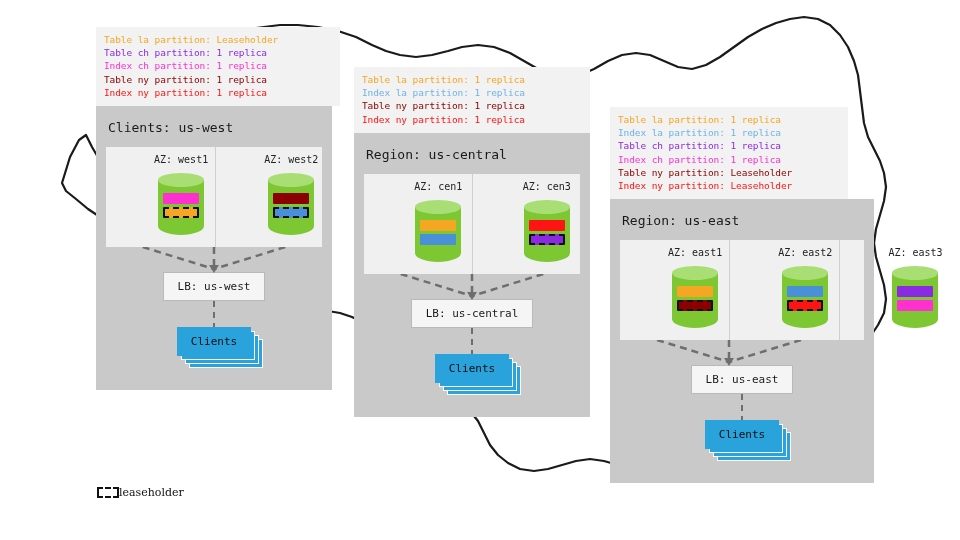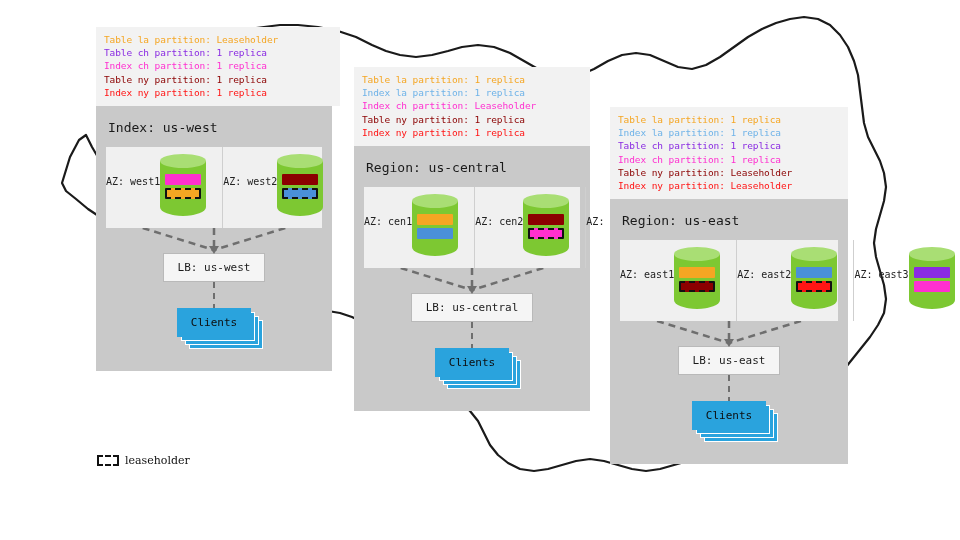--- a/index.html
+++ b/index.html
@@ -55,24 +55,26 @@
   }
 
   .az-row {
     display: flex;
     background: #f0f0f0;
     box-sizing: border-box;
   }
   .az-cell {
     flex: 1 1 0;
     box-sizing: border-box;
-    padding: 7px 16px 12px 0;
+    padding: 7px 7px 12px 0;
     display: flex;
+    flex-direction: column;
     align-items: center;
     border-right: 1px solid #cfcfcf;
+    margin-left: 48px;
   }
   .az-cell:last-child { border-right: none; }
   .az-label {
     font-family: "DejaVu Sans Mono", monospace;
     font-size: 10px;
     color: #222;
     margin-bottom: 8px;
     white-space: nowrap;
   }
 
@@ -155,21 +157,21 @@
     padding: 8px 14px;
     white-space: nowrap;
     z-index: 4;
   }
 
   
   .leaseholder-key {
     position: absolute;
     display: flex;
     align-items: center;
-    gap: 6px;
+    margin-top: 32px;
   }
   .key-swatch {
     width: 22px; height: 11px;
     border: 2px dashed #111;
     box-sizing: border-box;
     background: #ffffff;
   }
   .key-text {
     font-family: "DejaVu Serif", serif;
     font-size: 11px;
@@ -209,21 +211,21 @@
   <div id="clusters-root">
       <div class="cluster" style="left: 96px; top: 20px; width: 244px;">
         <div class="legend-box" style="width: 244px;">
           <span class="legend-line" style="color: rgb(245, 166, 35);">Table la partition: Leaseholder</span>
           <span class="legend-line" style="color: rgb(138, 43, 226);">Table ch partition: 1 replica</span>
           <span class="legend-line" style="color: rgb(255, 47, 208);">Index ch partition: 1 replica</span>
           <span class="legend-line" style="color: rgb(139, 0, 0);">Table ny partition: 1 replica</span>
           <span class="legend-line" style="color: rgb(255, 20, 20);">Index ny partition: 1 replica</span>
         </div>
         <div class="region-box" style="width: 236px; min-height: 241px;">
-          <div class="region-title">Index: us-west</div>
+          <div class="region-title">Clients: us-west</div>
           <div class="az-row">
             <div class="az-cell">
               <div class="az-label">AZ: west1</div>
               <div class="cyl">
                 <div class="cyl-body" style="background: rgb(125, 200, 50);"></div>
                 <div class="cyl-top" style="background: rgb(169, 222, 116);"></div>
                 <div class="bars">
                   <div class="bar" style="background: rgb(255, 47, 208);"></div>
                   <div class="bar lease" style="background: rgb(245, 166, 35);"></div>
                 </div>
@@ -263,46 +265,34 @@
               <div class="clients-box" style="background: rgb(42, 163, 221);">Clients</div>
             </div>
           </div>
           <div style="height: 34px;"></div>
         </div>
       </div>
       <div class="cluster" style="left: 354px; top: 60px; width: 236px;">
         <div class="legend-box" style="width: 236px;">
           <span class="legend-line" style="color: rgb(245, 166, 35);">Table la partition: 1 replica</span>
           <span class="legend-line" style="color: rgb(111, 179, 232);">Index la partition: 1 replica</span>
-          <span class="legend-line" style="color: rgb(255, 47, 208);">Index ch partition: Leaseholder</span>
           <span class="legend-line" style="color: rgb(139, 0, 0);">Table ny partition: 1 replica</span>
           <span class="legend-line" style="color: rgb(255, 20, 20);">Index ny partition: 1 replica</span>
         </div>
         <div class="region-box" style="width: 236px; min-height: 241px;">
           <div class="region-title">Region: us-central</div>
           <div class="az-row">
             <div class="az-cell">
               <div class="az-label">AZ: cen1</div>
               <div class="cyl">
                 <div class="cyl-body" style="background: rgb(125, 200, 50);"></div>
                 <div class="cyl-top" style="background: rgb(169, 222, 116);"></div>
                 <div class="bars">
                   <div class="bar" style="background: rgb(245, 166, 35);"></div>
                   <div class="bar" style="background: rgb(74, 144, 217);"></div>
-                </div>
-              </div>
-            </div>
-            <div class="az-cell">
-              <div class="az-label">AZ: cen2</div>
-              <div class="cyl">
-                <div class="cyl-body" style="background: rgb(125, 200, 50);"></div>
-                <div class="cyl-top" style="background: rgb(169, 222, 116);"></div>
-                <div class="bars">
-                  <div class="bar" style="background: rgb(139, 0, 0);"></div>
-                  <div class="bar lease" style="background: rgb(255, 47, 208);"></div>
                 </div>
               </div>
             </div>
             <div class="az-cell">
               <div class="az-label">AZ: cen3</div>
               <div class="cyl">
                 <div class="cyl-body" style="background: rgb(125, 200, 50);"></div>
                 <div class="cyl-top" style="background: rgb(169, 222, 116);"></div>
                 <div class="bars">
                   <div class="bar" style="background: rgb(255, 20, 20);"></div>
@@ -338,21 +328,21 @@
       </div>
       <div class="cluster" style="left: 610px; top: 100px; width: 238px;">
         <div class="legend-box" style="width: 238px;">
           <span class="legend-line" style="color: rgb(245, 166, 35);">Table la partition: 1 replica</span>
           <span class="legend-line" style="color: rgb(111, 179, 232);">Index la partition: 1 replica</span>
           <span class="legend-line" style="color: rgb(138, 43, 226);">Table ch partition: 1 replica</span>
           <span class="legend-line" style="color: rgb(255, 47, 208);">Index ch partition: 1 replica</span>
           <span class="legend-line" style="color: rgb(139, 0, 0);">Table ny partition: Leaseholder</span>
           <span class="legend-line" style="color: rgb(255, 20, 20);">Index ny partition: Leaseholder</span>
         </div>
-        <div class="region-box" style="width: 238px; min-height: 241px;">
+        <div class="region-box" style="width: 264px; min-height: 241px;">
           <div class="region-title">Region: us-east</div>
           <div class="az-row">
             <div class="az-cell">
               <div class="az-label">AZ: east1</div>
               <div class="cyl">
                 <div class="cyl-body" style="background: rgb(125, 200, 50);"></div>
                 <div class="cyl-top" style="background: rgb(169, 222, 116);"></div>
                 <div class="bars">
                   <div class="bar" style="background: rgb(245, 166, 35);"></div>
                   <div class="bar lease" style="background: rgb(139, 0, 0);"></div>

